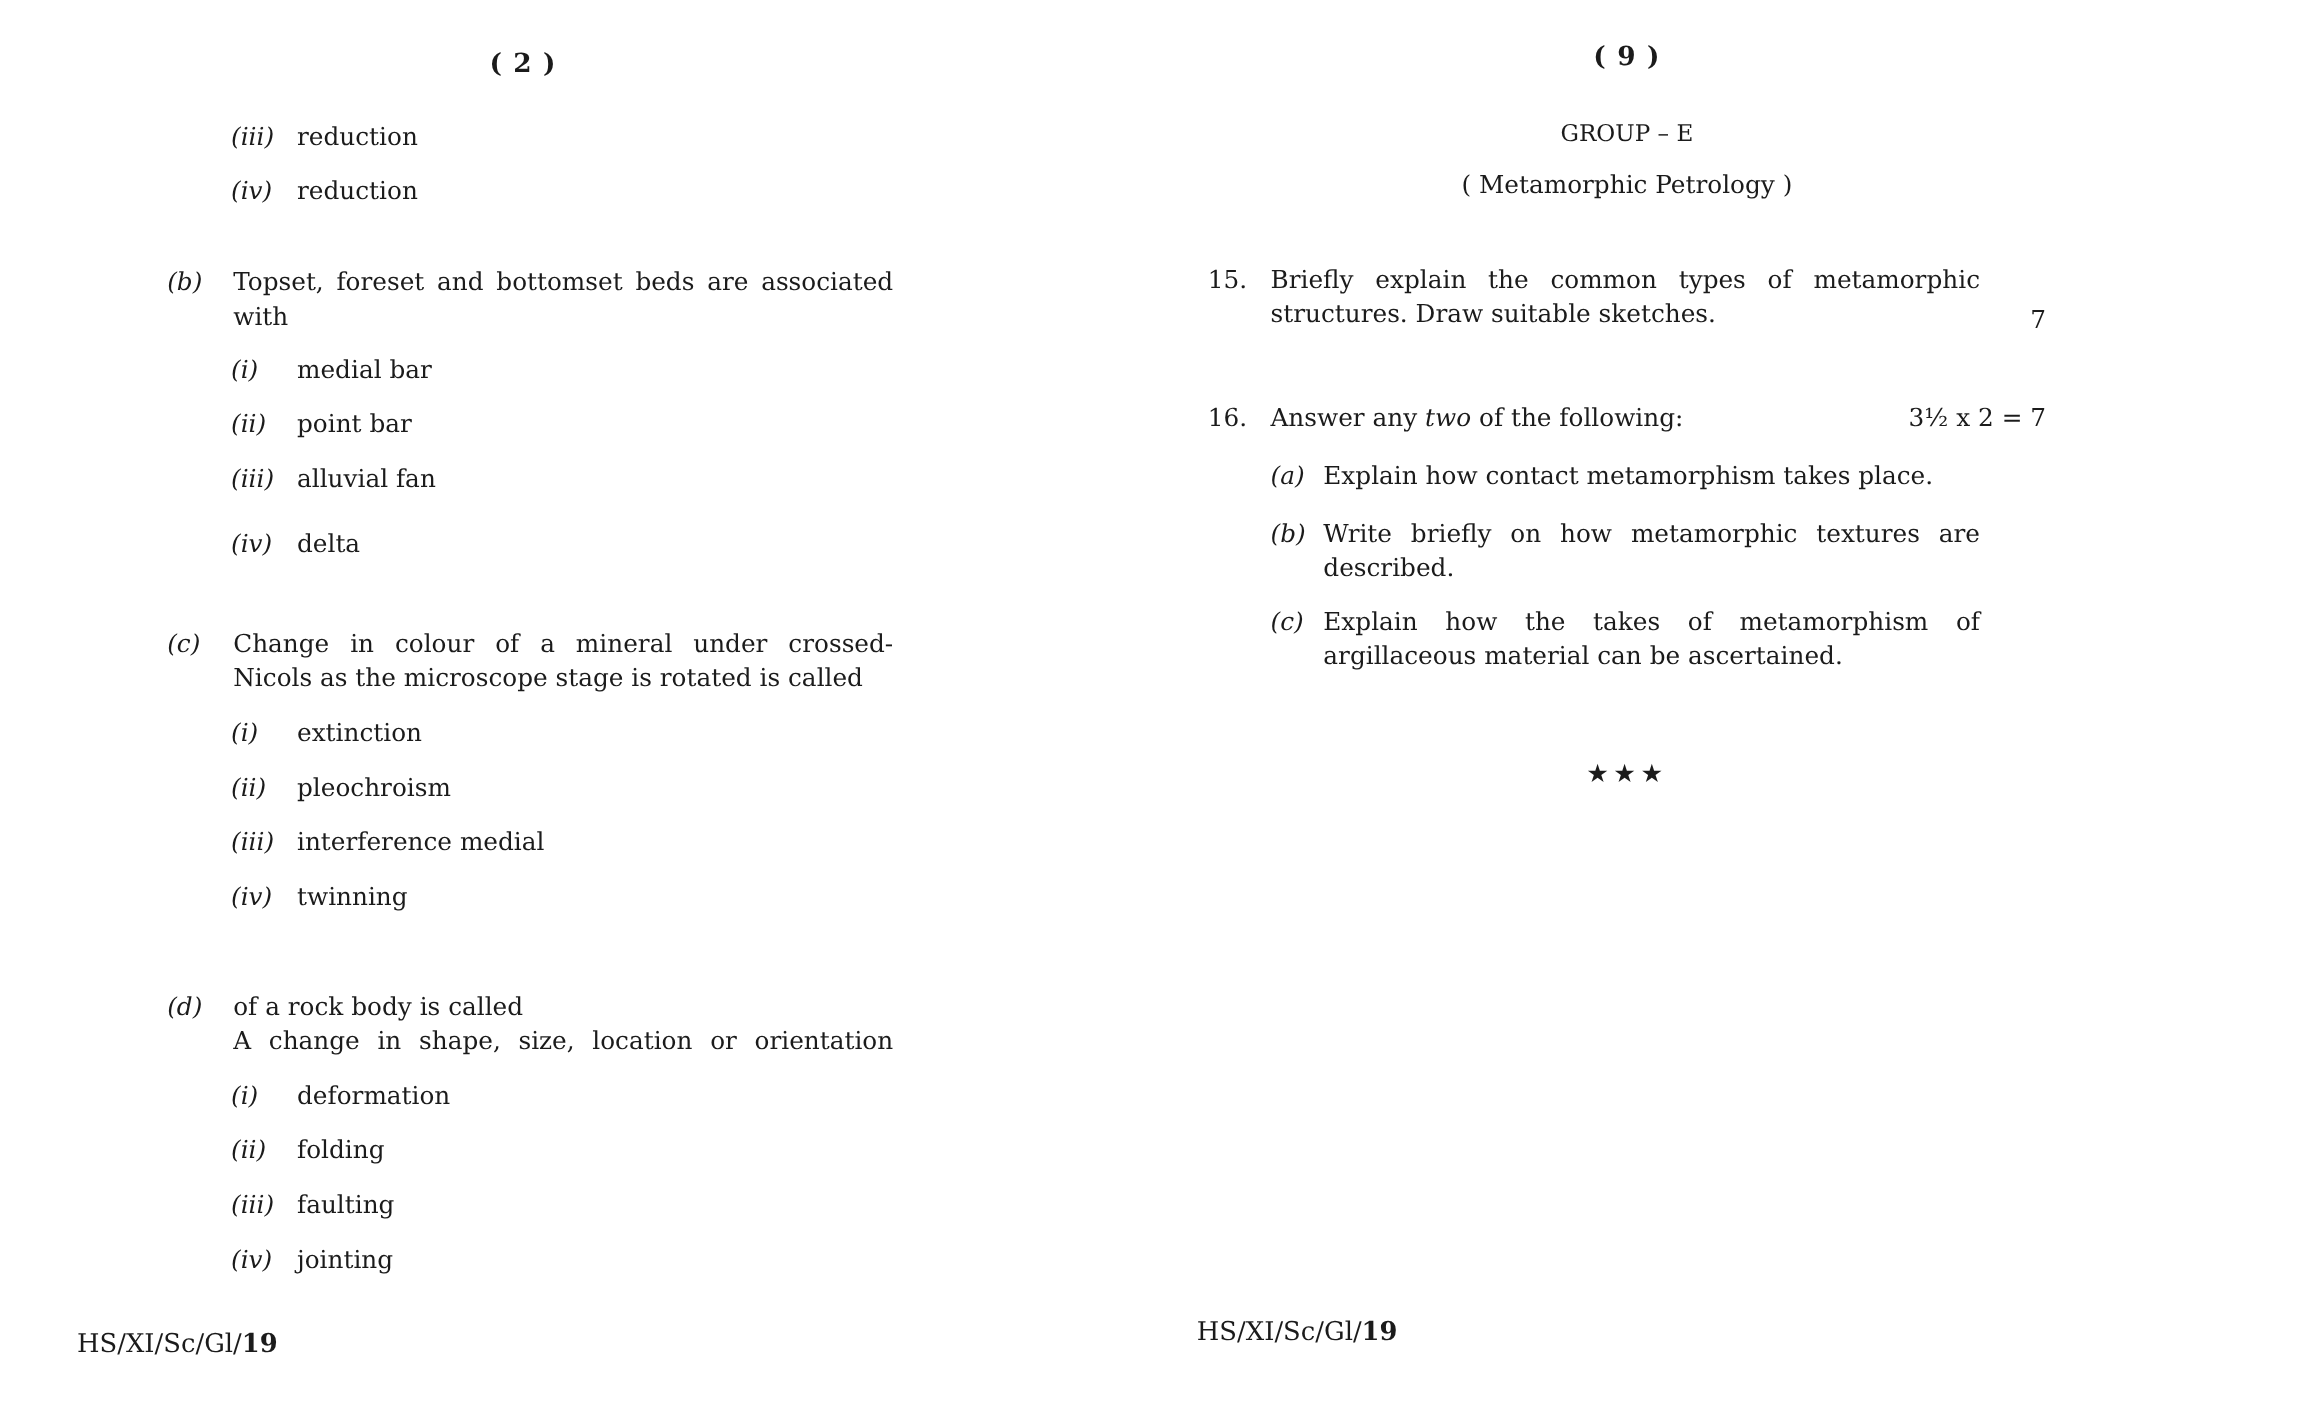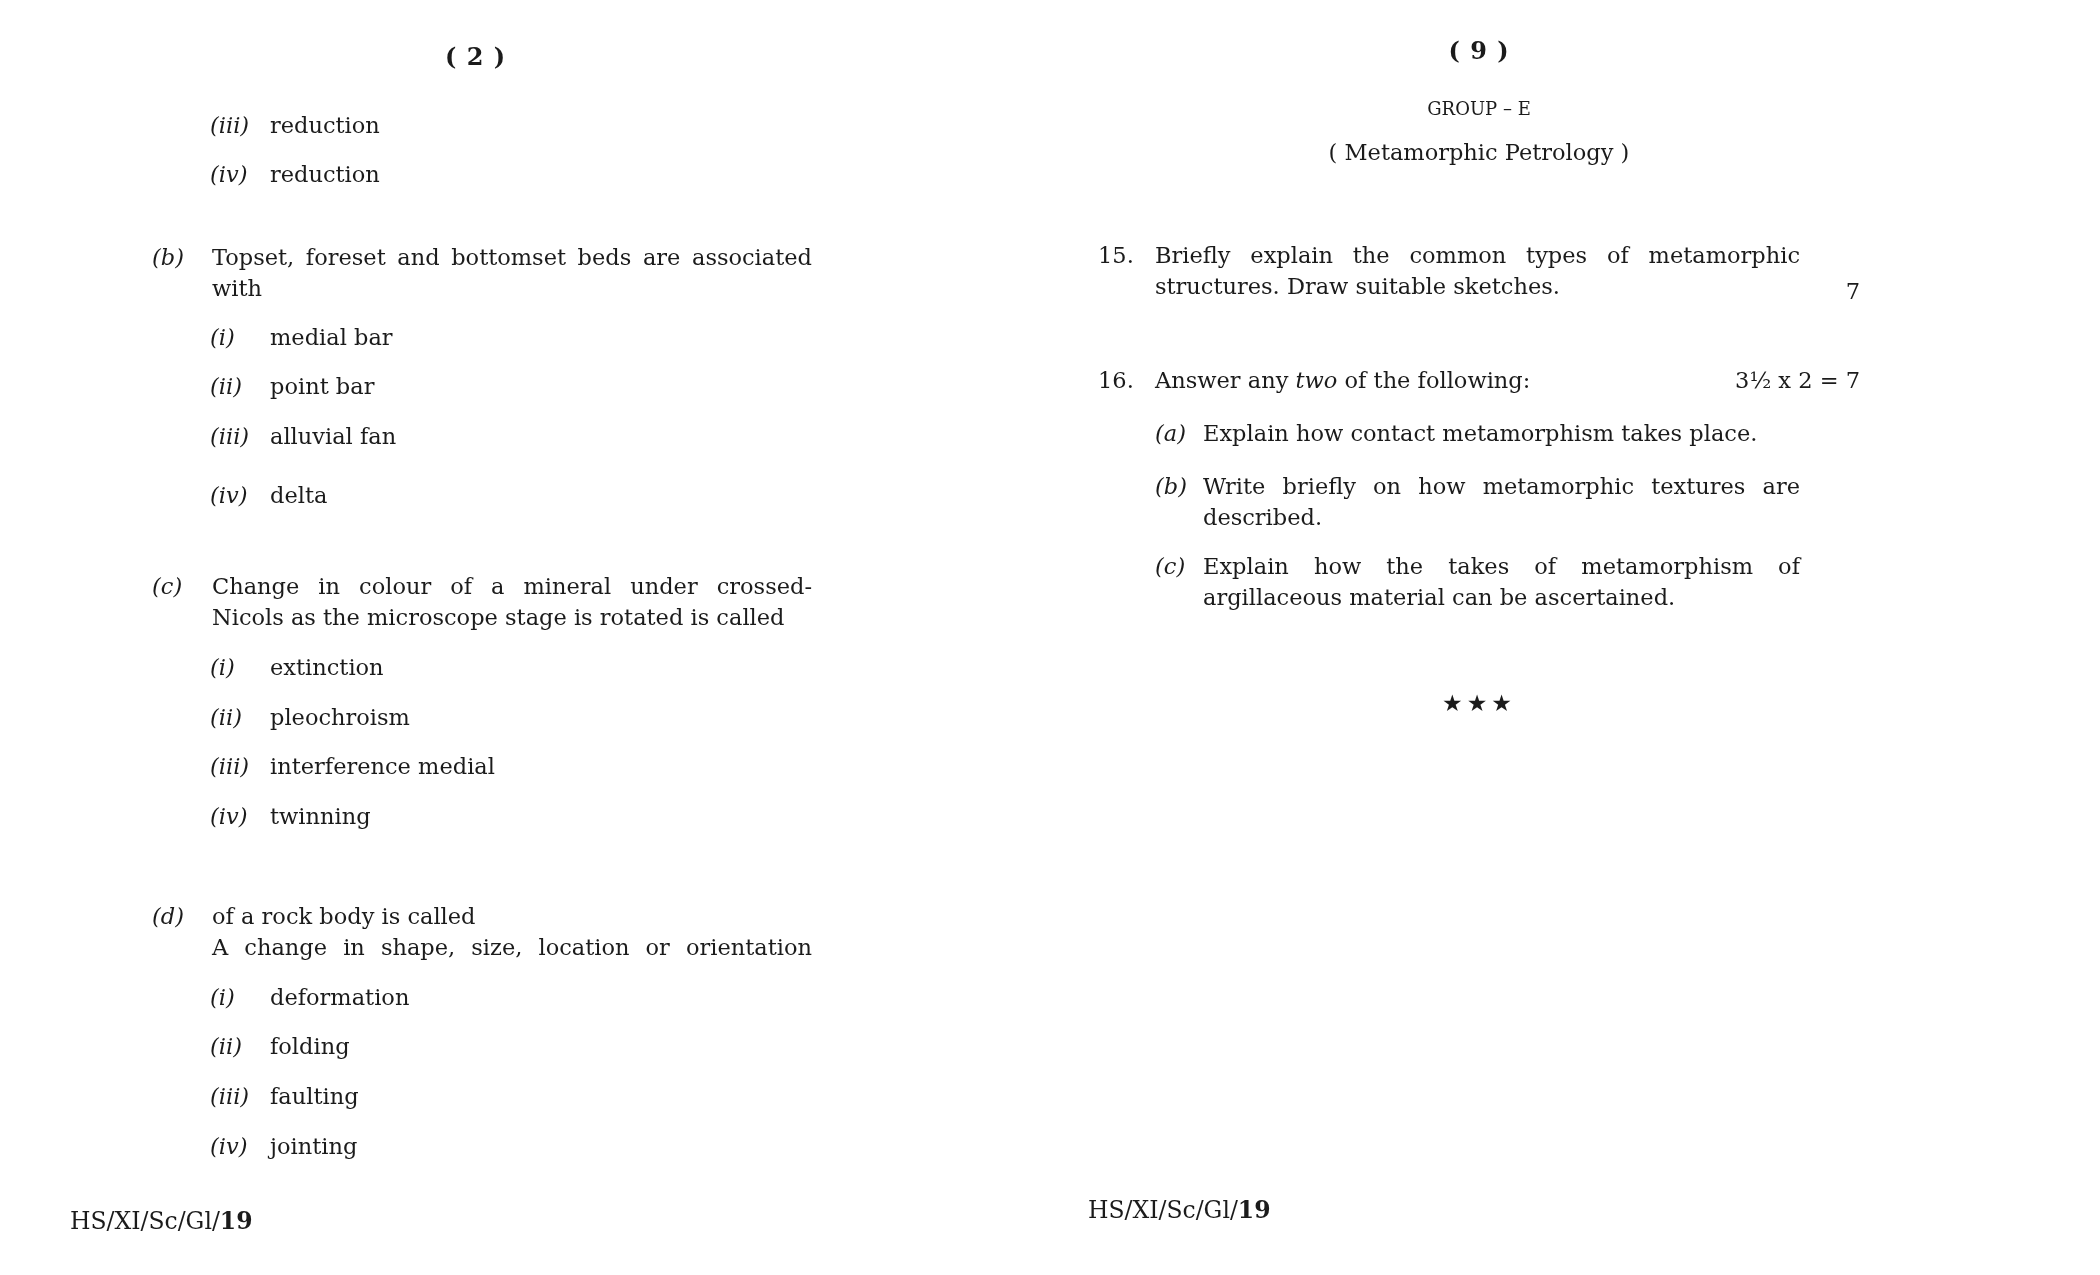--- a/index.html
+++ b/index.html
@@ -139,23 +139,23 @@
 
     <div class="footer" style="left:70px; top:1207px">
       <span>HS/XI/Sc/Gl/</span><b>19</b>
     </div>
   </div>
 
   <div class="page" id="page-right">
 
     <div class="pnum" style="left:48px; top:36px; width:762px">( 9 )</div>
 
-    <div class="center-box" style="left:48px; top:98px; width:762px; font-size:18px">GROUP – E</div>
-
-    <div class="center-box" style="left:48px; top:139px; width:762px">( Metamorphic Petrology )</div>
+    <div class="center-box" style="left:48px; top:109px; width:762px; font-size:21px">GROUP – E</div>
+
+    <div class="center-box" style="left:48px; top:155px; width:762px">( Metamorphic Petrology )</div>
 
     <div class="q" style="left:48px; top:240px">
       <span class="qnum">15.</span>
       <div class="qbody" style="margin-left:57px; width:645px">
         <div class="line j">Briefly explain the common types of metamorphic</div>
         <div class="line">structures. Draw suitable sketches.</div>
       </div>
     </div>
     <div class="marks" style="top:276px">7</div>
 

